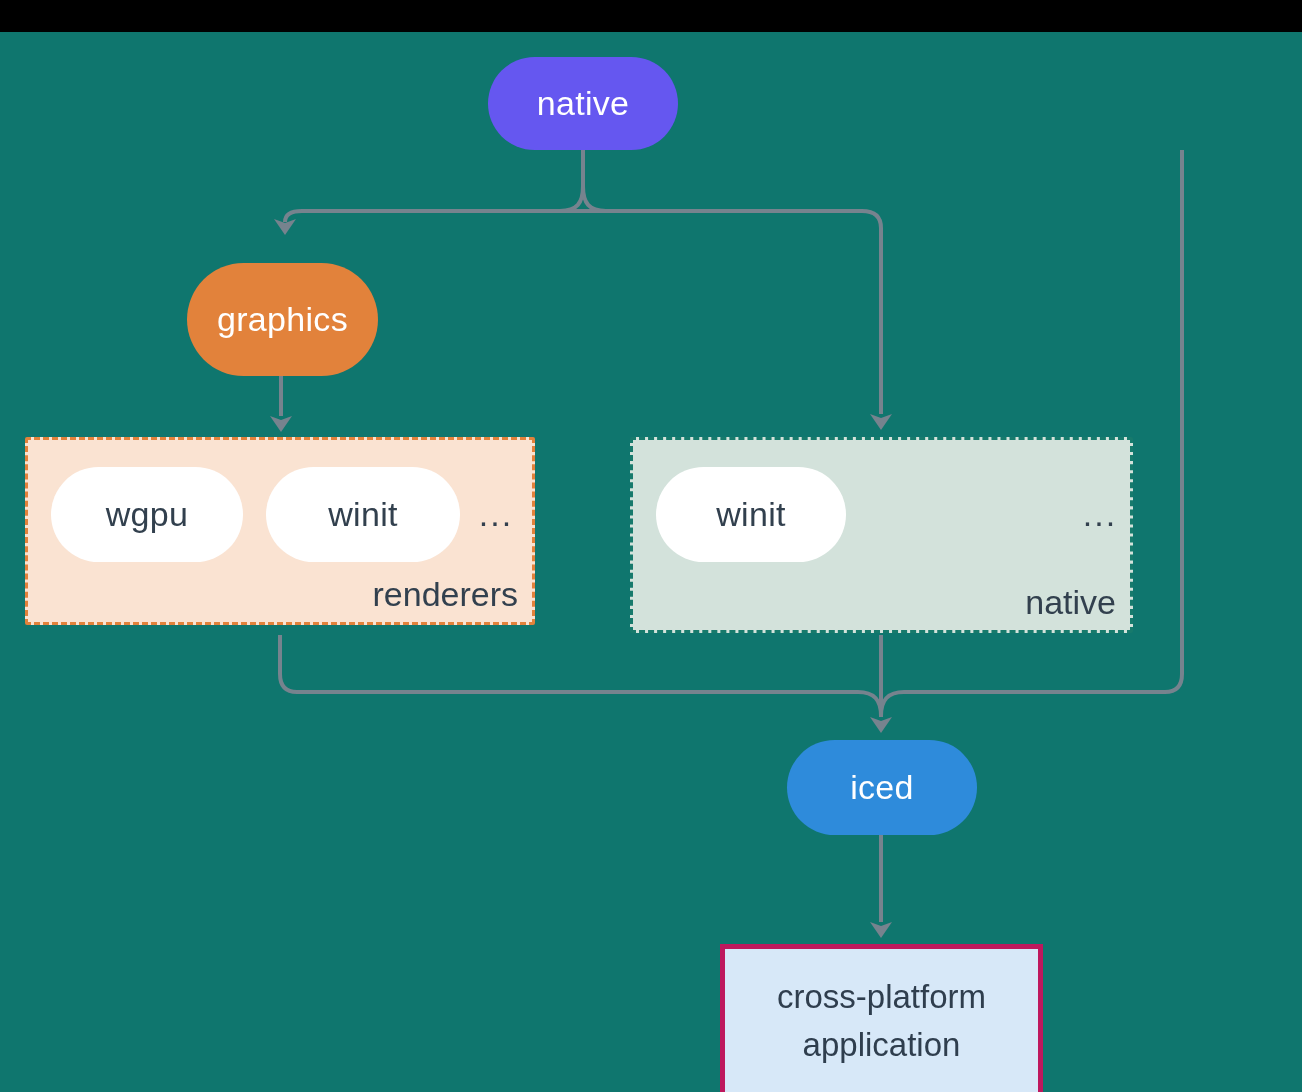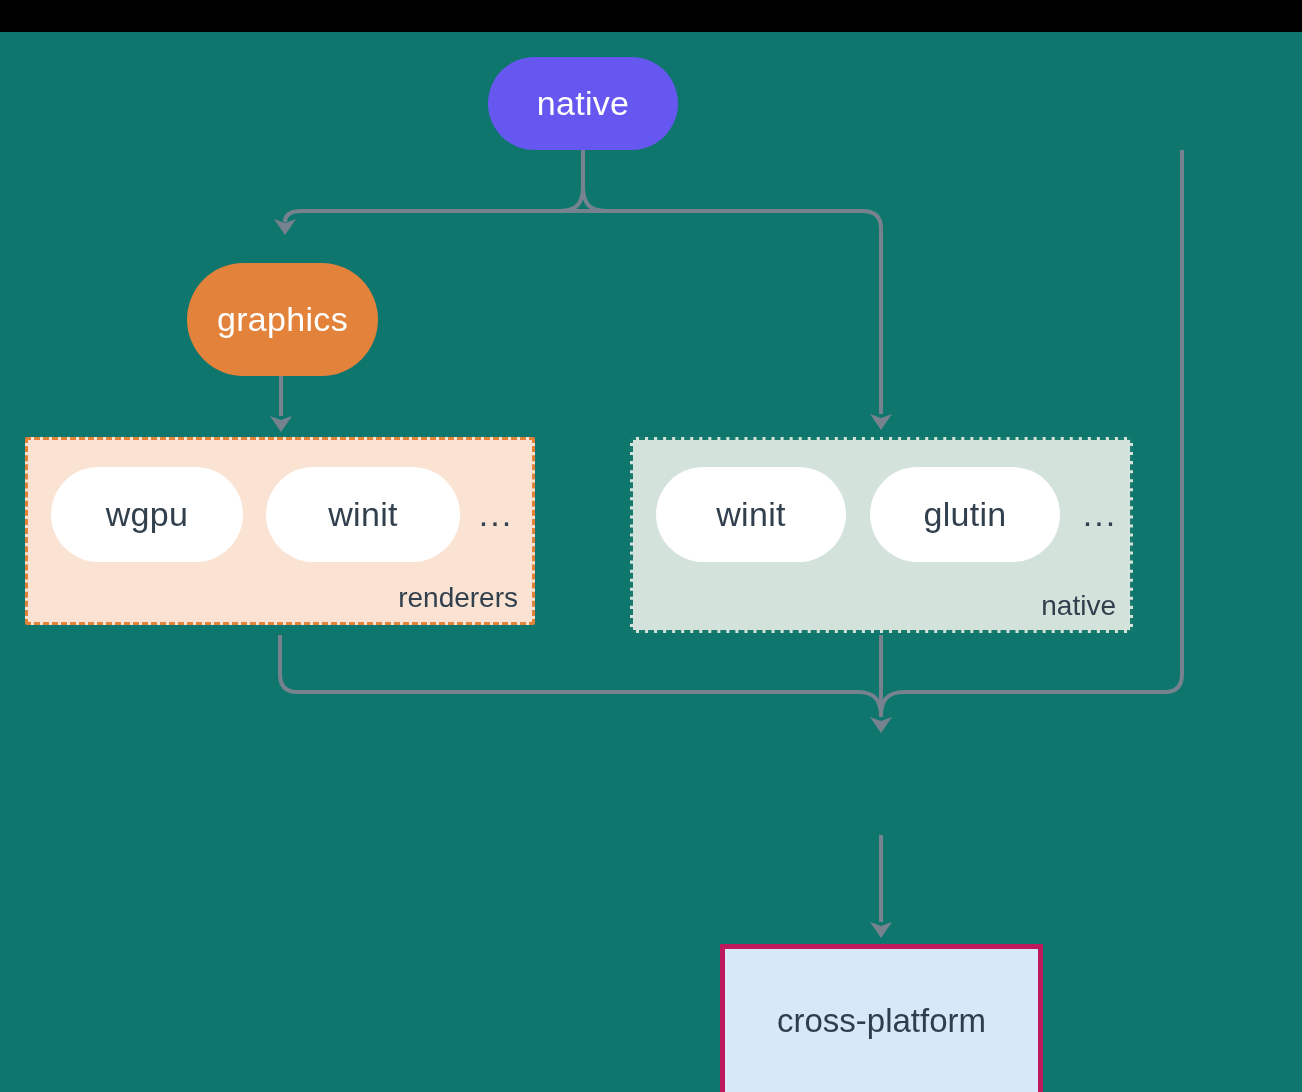--- a/index.html
+++ b/index.html
@@ -49,21 +49,21 @@
     border: 3px dashed #E2823B;
   }
   .group.shells {
     background: #D3E2DB;
     border: 3px dashed #177A6C;
   }
   .group-label {
     position: absolute;
     right: 14px;
     bottom: 8px;
-    font-size: 28px;
+    font-size: 34px;
     color: #32404E;
   }
   .dots {
     position: absolute;
     top: 27px;
     height: 95px;
     width: 60px;
     display: flex;
     align-items: center;
     justify-content: center;
@@ -127,23 +127,24 @@
 
   <div class="group renderers" style="left:25px; top:405px; width:510px; height:188px;">
     <div class="pill white" style="left:23px; top:27px; width:192px; height:95px;">wgpu</div>
     <div class="pill white" style="left:238px; top:27px; width:194px; height:95px;">winit</div>
     <div class="dots" style="left:438px;">...</div>
     <div class="group-label">renderers</div>
   </div>
 
   <div class="group shells" style="left:630px; top:405px; width:503px; height:196px;padding-left:8px;">
     <div class="pill white" style="left:23px; top:27px; width:190px; height:95px;">winit</div>
-    <div class="pill white" style="left:237px; top:27px; width:190px; height:95px;">glutin</div>
     <div class="dots" style="left:437px;">...</div>
     <div class="group-label">native</div>
   </div>
 
+  <div class="pill blue" style="left:787px; top:708px; width:190px; height:95px;">iced</div>
 
   <div id="app-box">
     <span>cross-platform</span>
+    <span>application</span>
   </div>
 
 </div>
 
 </body></html>

